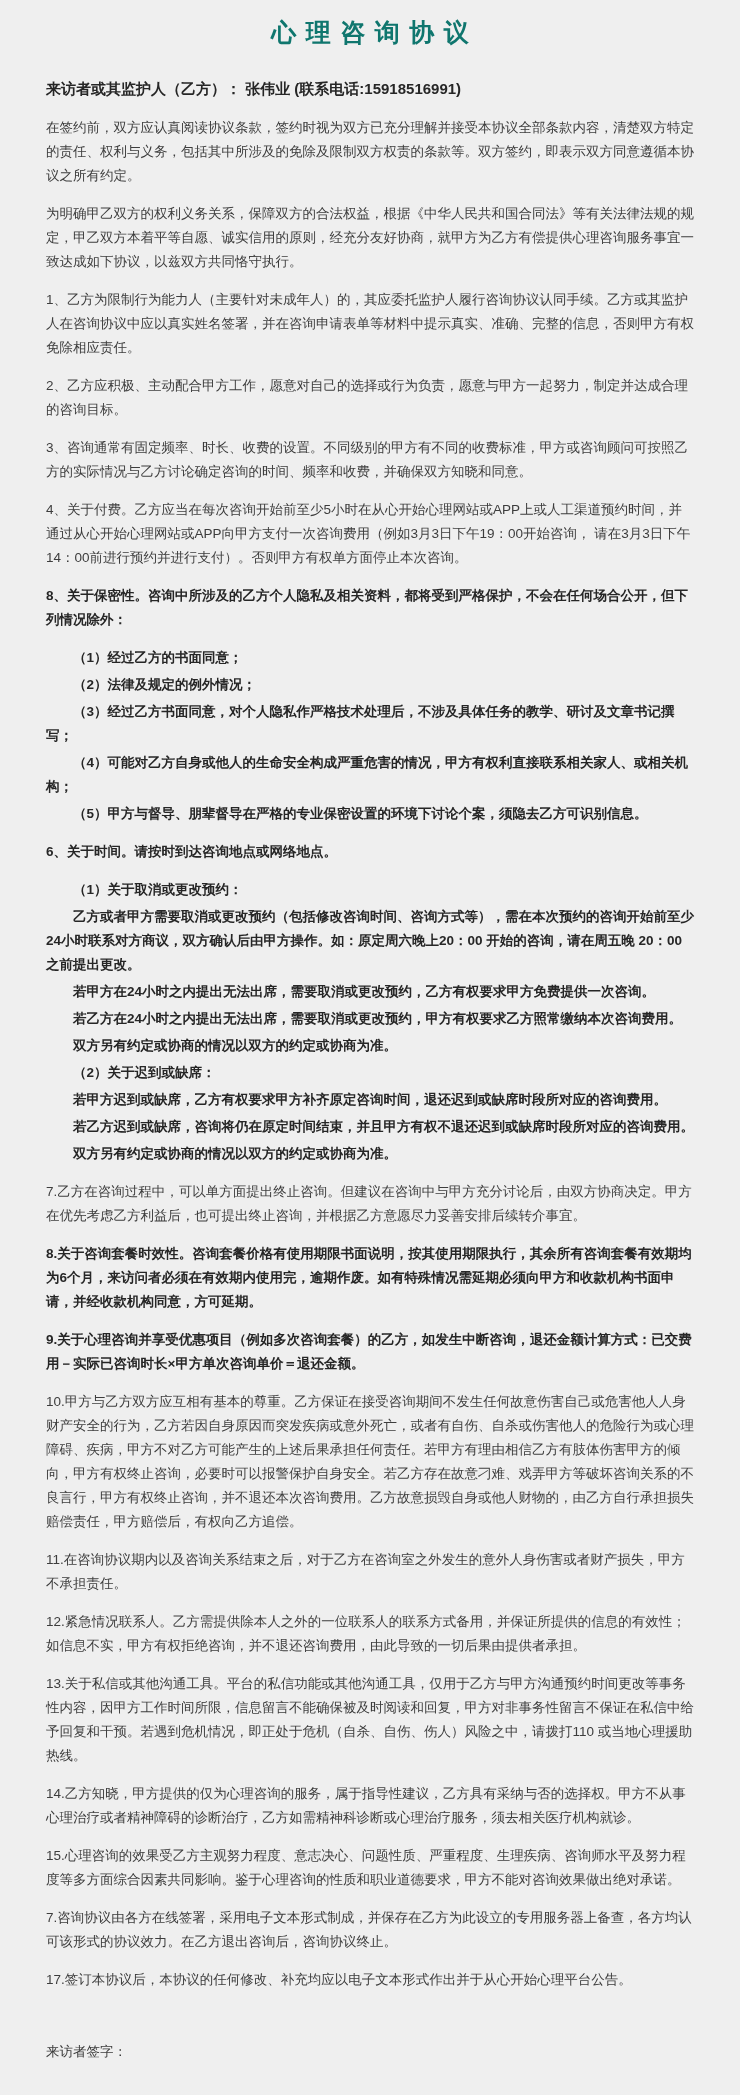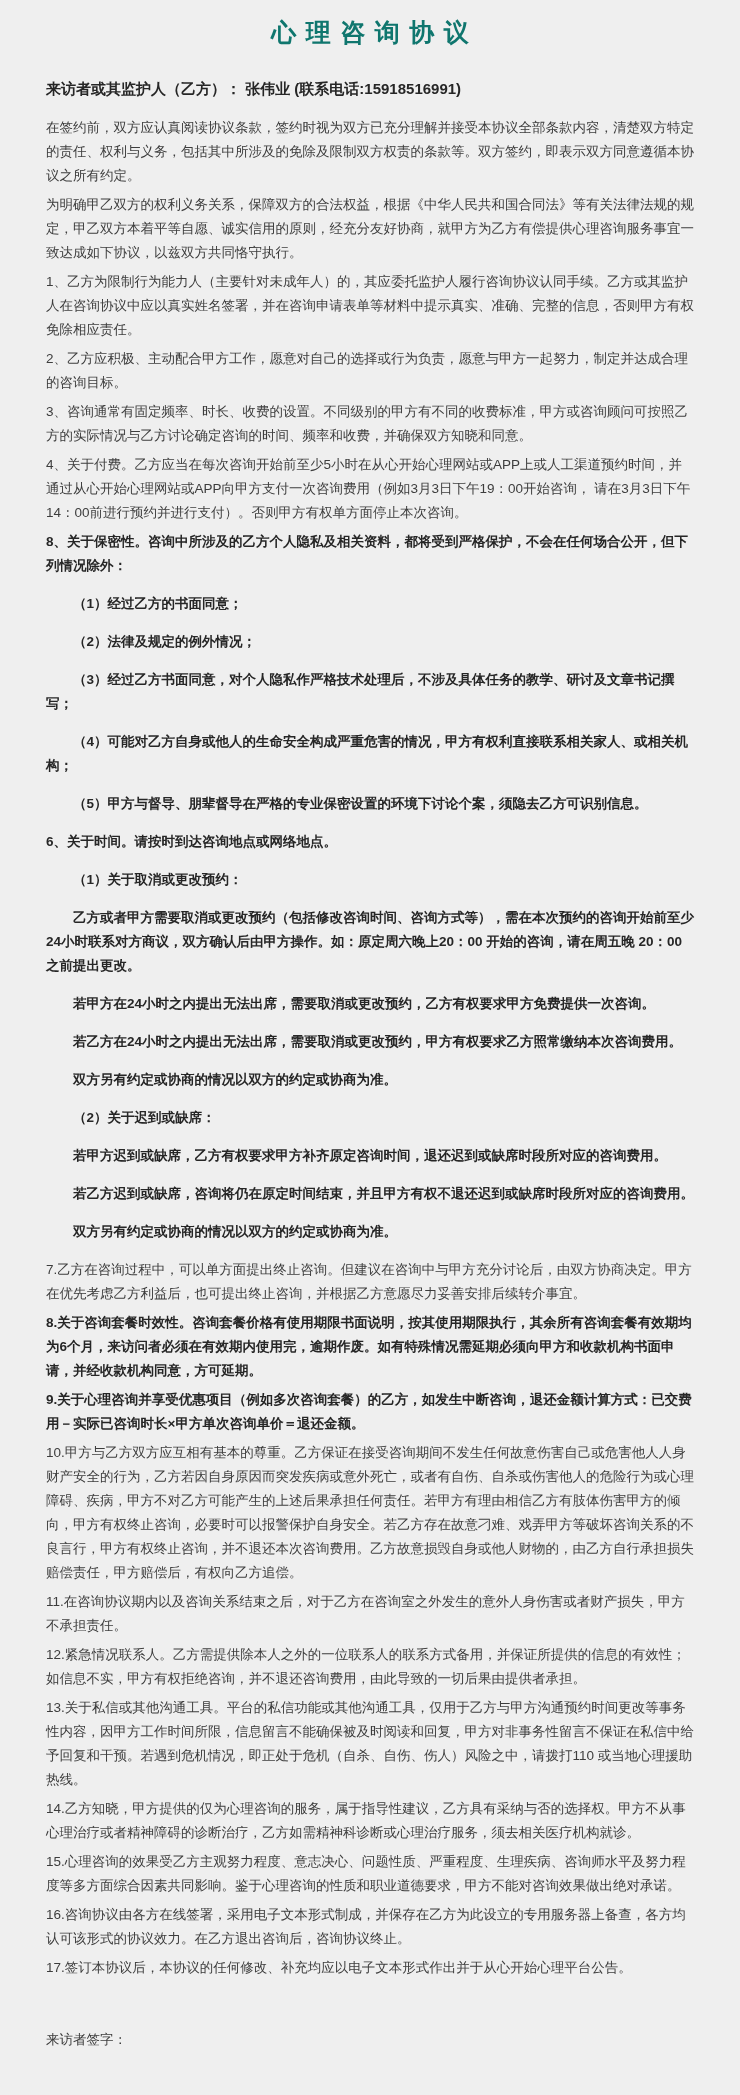--- a/index.html
+++ b/index.html
@@ -7,23 +7,23 @@
     width:740px;height:2095px;overflow:hidden;
     background:#efefef;color:#3d3d3d;
     font-family:"Liberation Sans","DejaVu Sans",sans-serif;
   }
   .doc{padding:6px 46px 0 46px;}
   h1{
     text-align:center;font-size:25px;font-weight:600;color:#0f766e;
     letter-spacing:0.38em;text-indent:0.38em;margin:10px 0 30px 0;
   }
   .party{font-weight:bold;color:#262626;font-size:15px;line-height:20px;margin:17px 0;}
-  .para{font-size:13.5px;line-height:24px;margin:5px 0;}
+  .para{font-size:13.5px;line-height:24px;margin:14px 0;}
   .b{font-weight:bold;color:#262626;}
-  .sub{margin:14px 0;text-indent:2em;}
+  .sub{margin:3px 0;text-indent:2em;}
   .sign-label{margin-top:48px;}
 </style>
 </head>
 <body>
 
 <div class="doc">
   <h1>心理咨询协议</h1>
 
   <p class="party">来访者或其监护人（乙方）： 张伟业 (联系电话:15918516991)</p>
 
@@ -55,18 +55,18 @@
 
   <p class="para">7.乙方在咨询过程中，可以单方面提出终止咨询。但建议在咨询中与甲方充分讨论后，由双方协商决定。甲方在优先考虑乙方利益后，也可提出终止咨询，并根据乙方意愿尽力妥善安排后续转介事宜。</p>
   <p class="para b">8.关于咨询套餐时效性。咨询套餐价格有使用期限书面说明，按其使用期限执行，其余所有咨询套餐有效期均为6个月，来访问者必须在有效期内使用完，逾期作废。如有特殊情况需延期必须向甲方和收款机构书面申请，并经收款机构同意，方可延期。</p>
   <p class="para b">9.关于心理咨询并享受优惠项目（例如多次咨询套餐）的乙方，如发生中断咨询，退还金额计算方式：已交费用－实际已咨询时长×甲方单次咨询单价＝退还金额。</p>
   <p class="para">10.甲方与乙方双方应互相有基本的尊重。乙方保证在接受咨询期间不发生任何故意伤害自己或危害他人人身财产安全的行为，乙方若因自身原因而突发疾病或意外死亡，或者有自伤、自杀或伤害他人的危险行为或心理障碍、疾病，甲方不对乙方可能产生的上述后果承担任何责任。若甲方有理由相信乙方有肢体伤害甲方的倾向，甲方有权终止咨询，必要时可以报警保护自身安全。若乙方存在故意刁难、戏弄甲方等破坏咨询关系的不良言行，甲方有权终止咨询，并不退还本次咨询费用。乙方故意损毁自身或他人财物的，由乙方自行承担损失赔偿责任，甲方赔偿后，有权向乙方追偿。</p>
   <p class="para">11.在咨询协议期内以及咨询关系结束之后，对于乙方在咨询室之外发生的意外人身伤害或者财产损失，甲方不承担责任。</p>
   <p class="para">12.紧急情况联系人。乙方需提供除本人之外的一位联系人的联系方式备用，并保证所提供的信息的有效性；如信息不实，甲方有权拒绝咨询，并不退还咨询费用，由此导致的一切后果由提供者承担。</p>
   <p class="para">13.关于私信或其他沟通工具。平台的私信功能或其他沟通工具，仅用于乙方与甲方沟通预约时间更改等事务性内容，因甲方工作时间所限，信息留言不能确保被及时阅读和回复，甲方对非事务性留言不保证在私信中给予回复和干预。若遇到危机情况，即正处于危机（自杀、自伤、伤人）风险之中，请拨打110 或当地心理援助热线。</p>
   <p class="para">14.乙方知晓，甲方提供的仅为心理咨询的服务，属于指导性建议，乙方具有采纳与否的选择权。甲方不从事心理治疗或者精神障碍的诊断治疗，乙方如需精神科诊断或心理治疗服务，须去相关医疗机构就诊。</p>
   <p class="para">15.心理咨询的效果受乙方主观努力程度、意志决心、问题性质、严重程度、生理疾病、咨询师水平及努力程度等多方面综合因素共同影响。鉴于心理咨询的性质和职业道德要求，甲方不能对咨询效果做出绝对承诺。</p>
-  <p class="para">16.咨询协议由各方在线签署，采用电子文本形式制成，并保存在乙方为此设立的专用服务器上备查，各方均认可该形式的协议效力。在乙方退出咨询后，咨询协议终止。</p>
+  <p class="para">7.咨询协议由各方在线签署，采用电子文本形式制成，并保存在乙方为此设立的专用服务器上备查，各方均认可该形式的协议效力。在乙方退出咨询后，咨询协议终止。</p>
   <p class="para">17.签订本协议后，本协议的任何修改、补充均应以电子文本形式作出并于从心开始心理平台公告。</p>
 
   <p class="para sign-label">来访者签字：</p>
 
 </div>
 
 </body></html>

